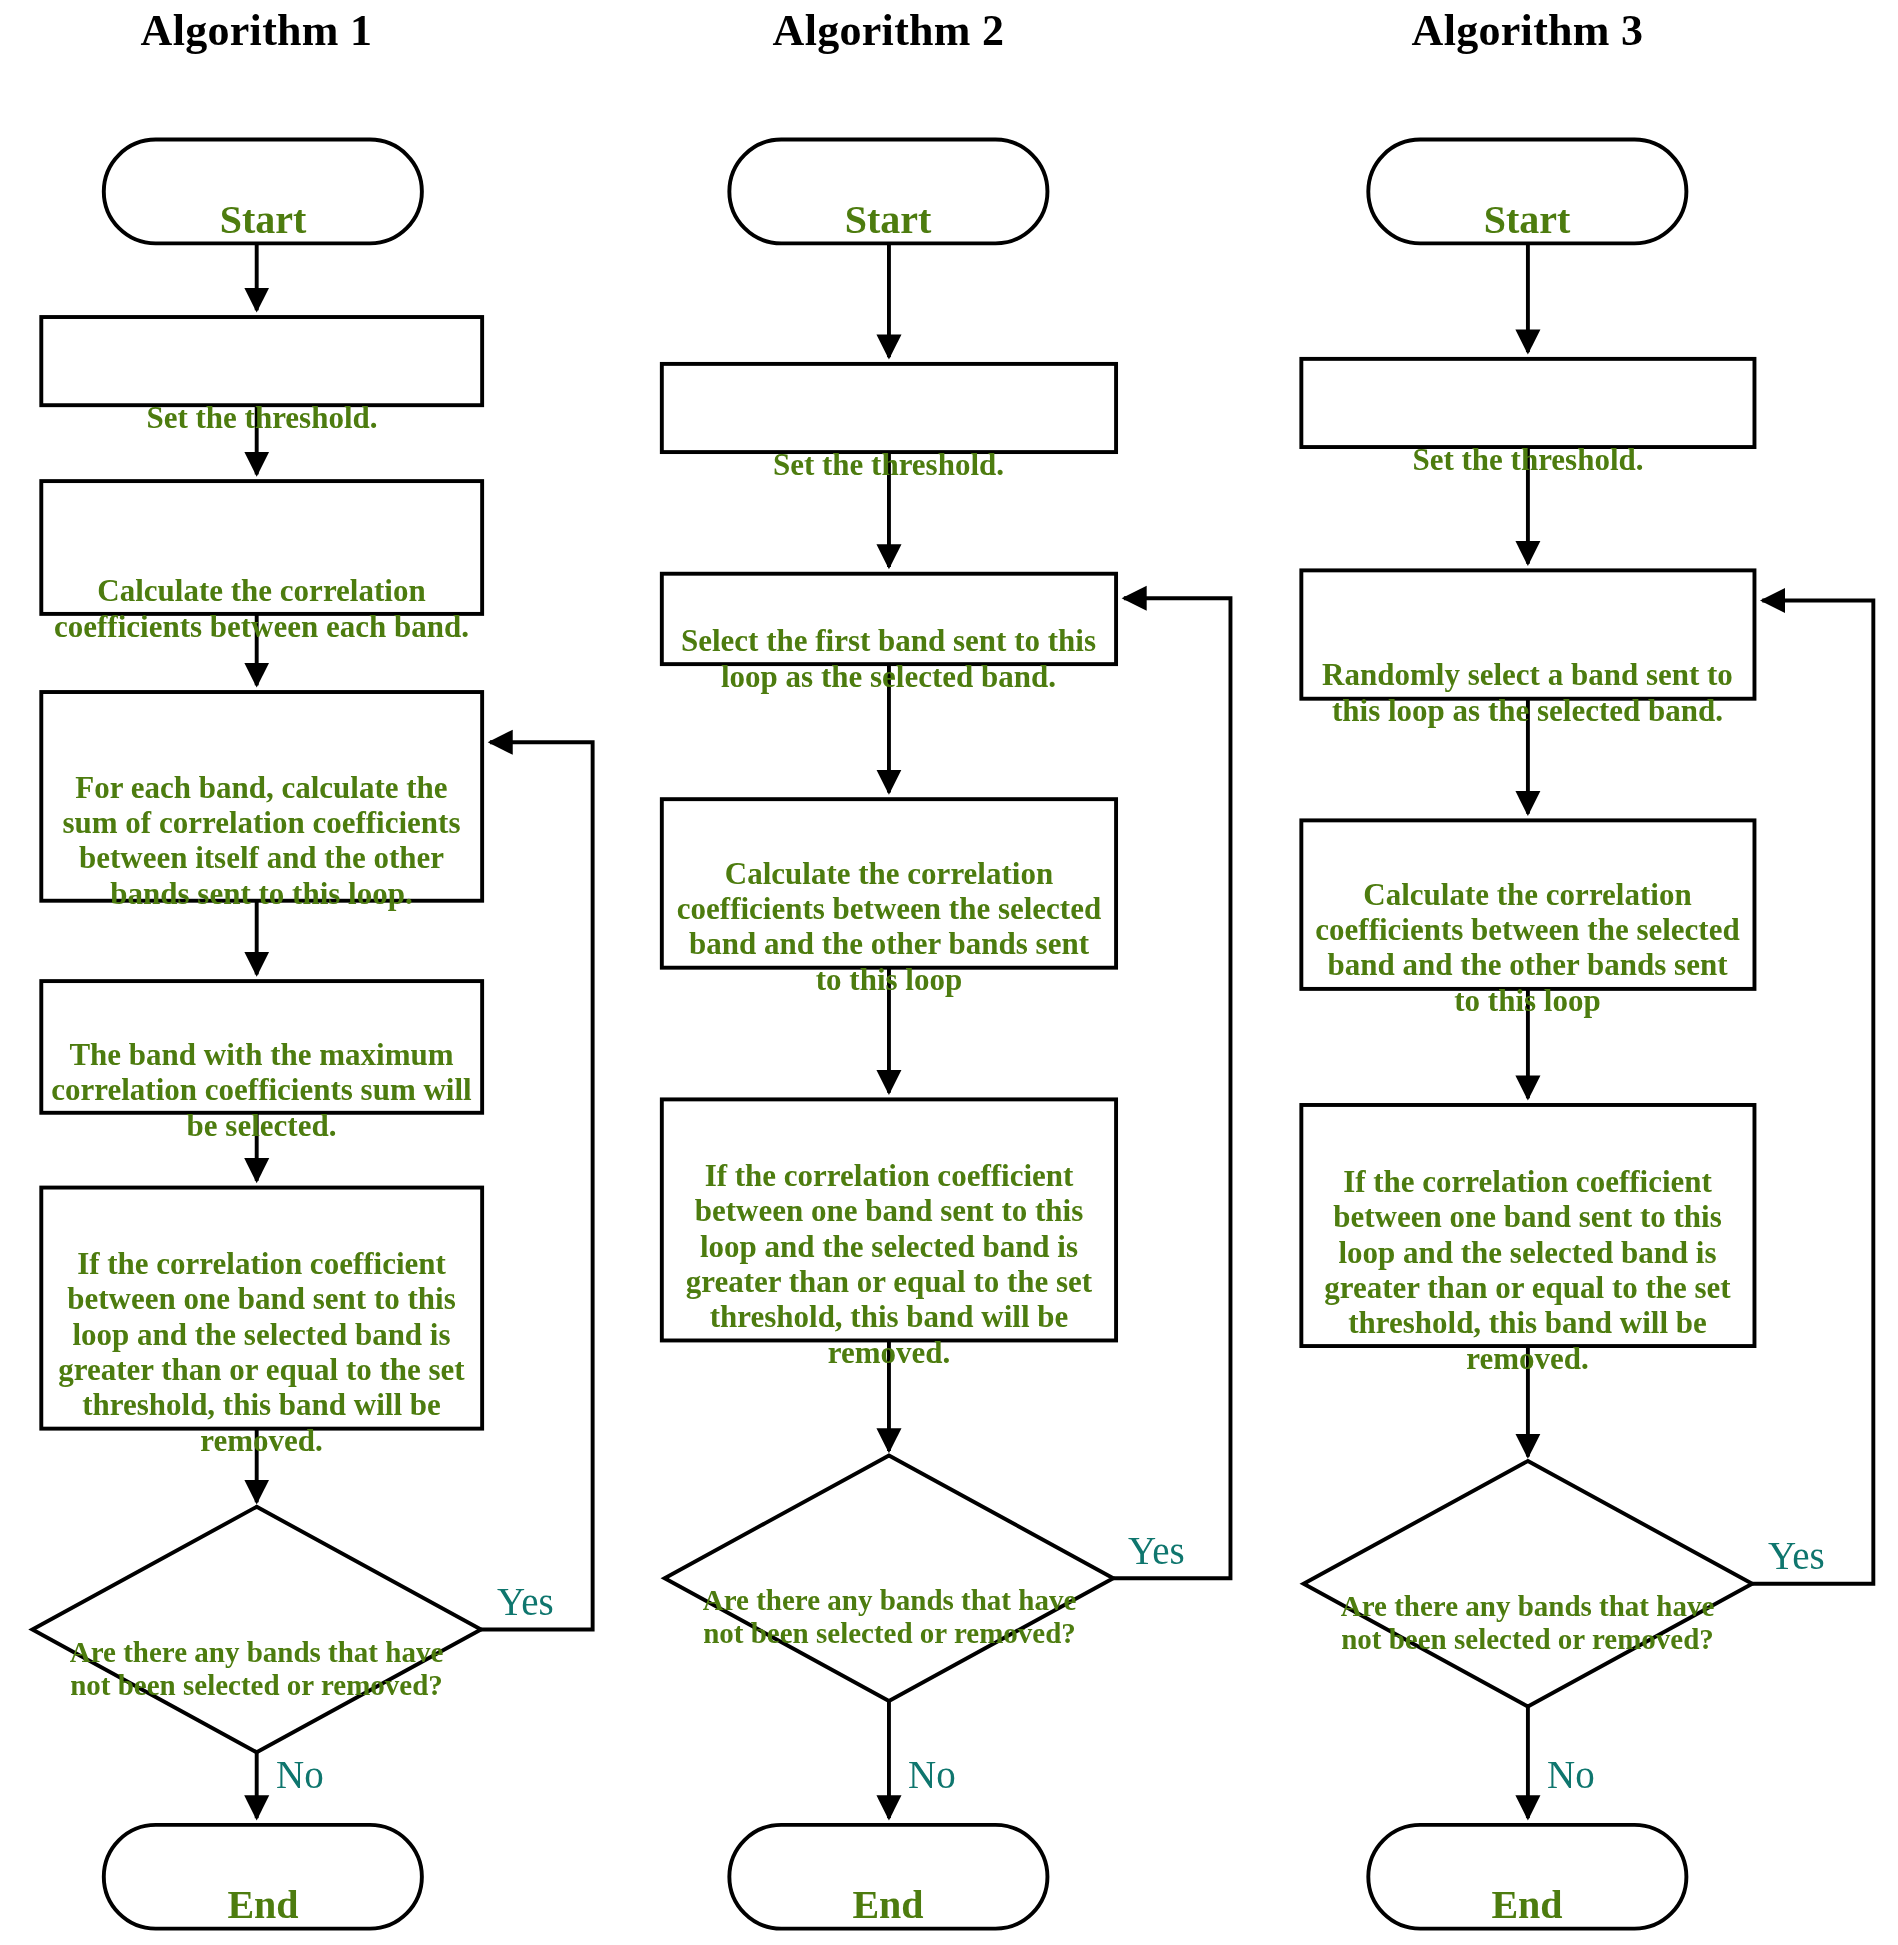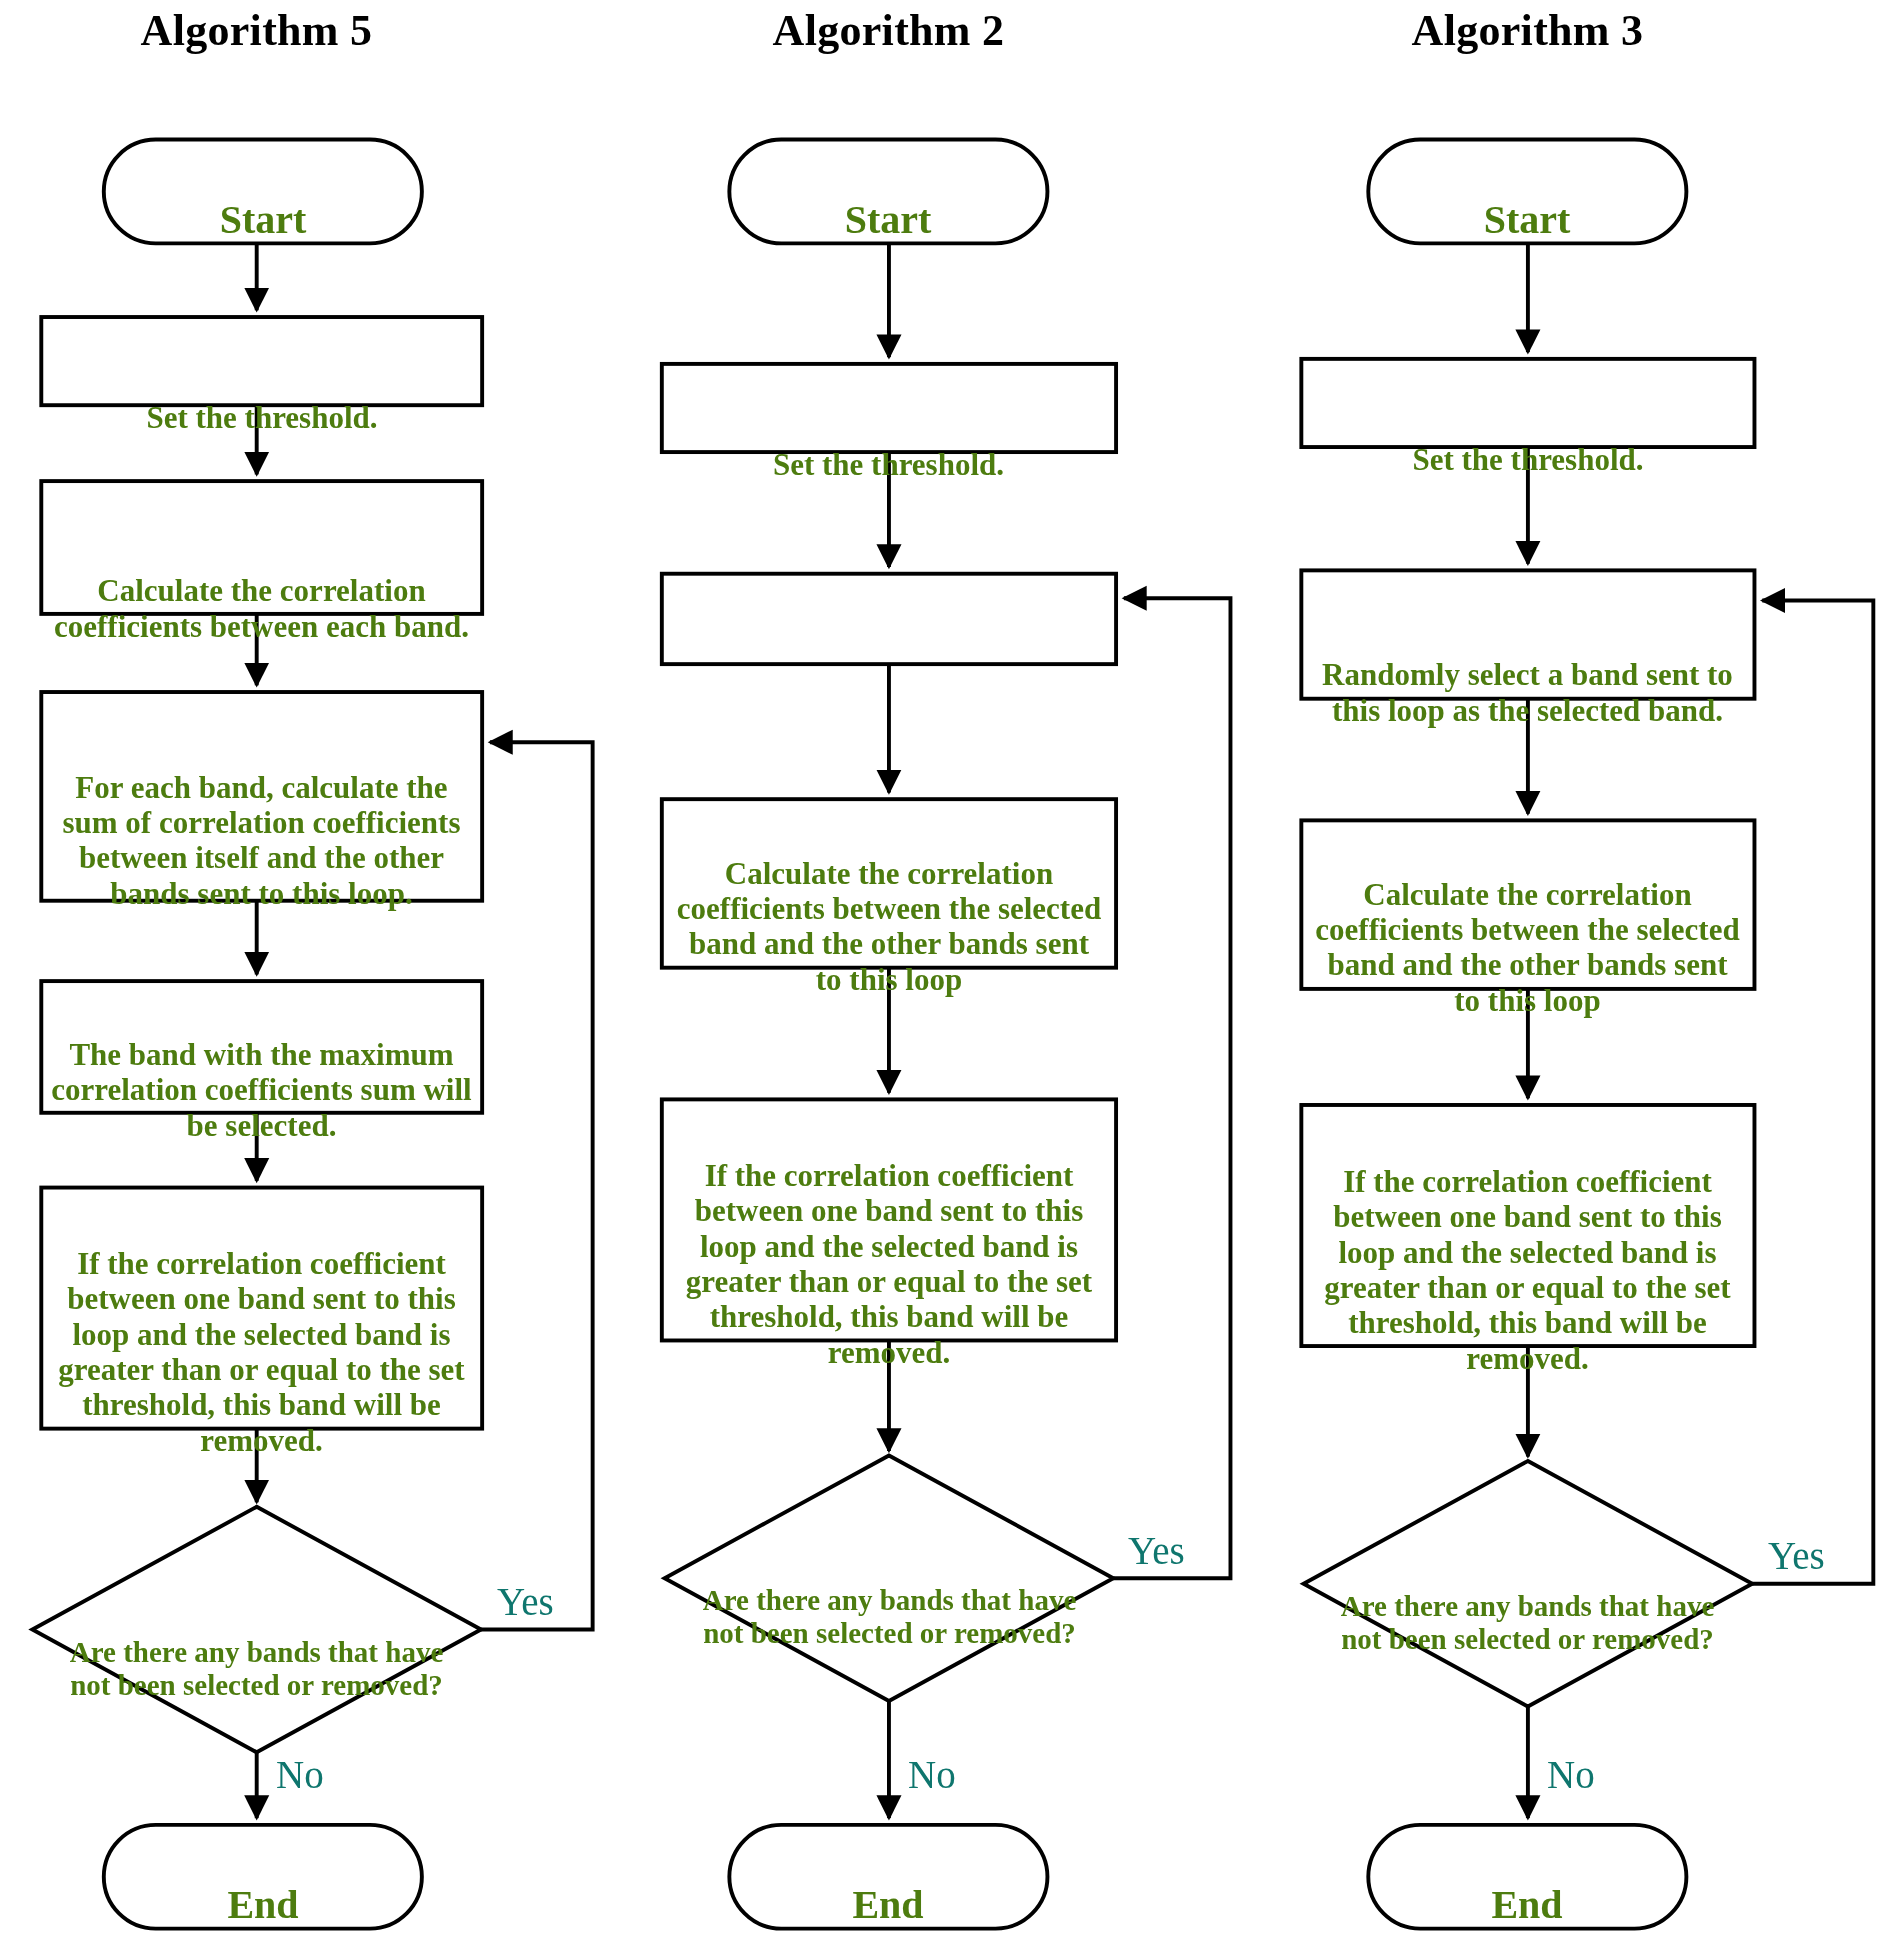--- a/index.html
+++ b/index.html
@@ -146,21 +146,21 @@
       <line class="conn" x1="2738" y1="436" x2="2738" y2="631" marker-end="url(#ah)"></line>
       <line class="conn" x1="2738" y1="801" x2="2738" y2="1010" marker-end="url(#ah)"></line>
       <line class="conn" x1="2738" y1="1252" x2="2738" y2="1458" marker-end="url(#ah)"></line>
       <line class="conn" x1="2738" y1="1772" x2="2738" y2="1968" marker-end="url(#ah)"></line>
       <line class="conn" x1="2738" y1="2412" x2="2738" y2="2610" marker-end="url(#ah)"></line>
       <line class="conn" x1="2738" y1="3058" x2="2738" y2="3258" marker-end="url(#ah)"></line>
       <path class="conn" d="M 3140 2838 L 3357 2838 L 3357 1076 L 3158 1076" marker-end="url(#ah)"></path>
     </g>
   </svg>
 
-  <div class="col-title" style="left:89px; top:4.5px; width:335px;">Algorithm 5</div>
+  <div class="col-title" style="left:89px; top:4.5px; width:335px;">Algorithm 1</div>
   <div class="col-title" style="left:721px; top:4.5px; width:335px;">Algorithm 2</div>
   <div class="col-title" style="left:1360px; top:4.5px; width:335px;">Algorithm 3</div>
 
   <div class="nodelabel terminal-text" style="left:104px; top:139px; width:318px; height:104px;">
     <span>Start</span>
   </div>
   <div class="nodelabel proc-text" style="left:47px; top:317px; width:430px; height:88px;">
     <span>Set the threshold.</span>
   </div>
   <div class="nodelabel proc-text" style="left:51px; top:481px; width:421px; height:133px;">
@@ -183,20 +183,23 @@
   </div>
   <div class="edge-label" style="left:497px; top:1579px;">Yes</div>
   <div class="edge-label" style="left:276px; top:1752px;">No</div>
 
   <div class="nodelabel terminal-text" style="left:729px; top:139px; width:318px; height:104px;">
     <span>Start</span>
   </div>
   <div class="nodelabel proc-text" style="left:667px; top:364px; width:443px; height:88px;">
     <span>Set the threshold.</span>
   </div>
+  <div class="nodelabel proc-text" style="left:665px; top:574px; width:447px; height:90px;">
+    <span>Select the first band sent to this loop as the selected band.</span>
+  </div>
   <div class="nodelabel proc-text" style="left:673px; top:799px; width:432px; height:168px;">
     <span>Calculate the correlation coefficients between the selected band and the other bands sent to this loop</span>
   </div>
   <div class="nodelabel proc-text" style="left:673px; top:1099px; width:432px; height:241px;">
     <span>If the correlation coefficient between one band sent to this loop  and the selected band is greater than or equal to the set threshold, this band will be removed.</span>
   </div>
   <div class="nodelabel decision-text" style="left:694px; top:1505px; width:391px; height:145px;">
     <span>Are there any bands that have not been selected or removed?</span>
   </div>
   <div class="nodelabel terminal-text" style="left:729px; top:1824px; width:318px; height:104px;">

